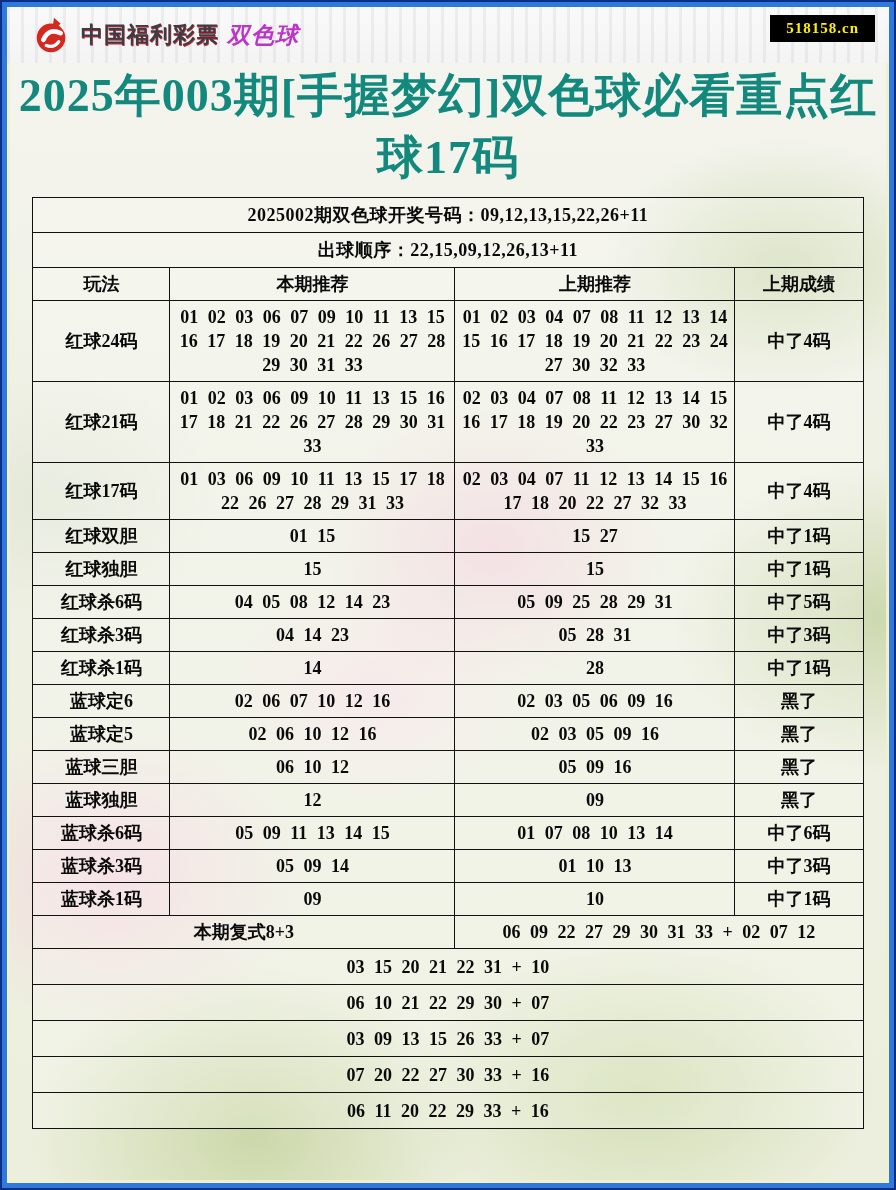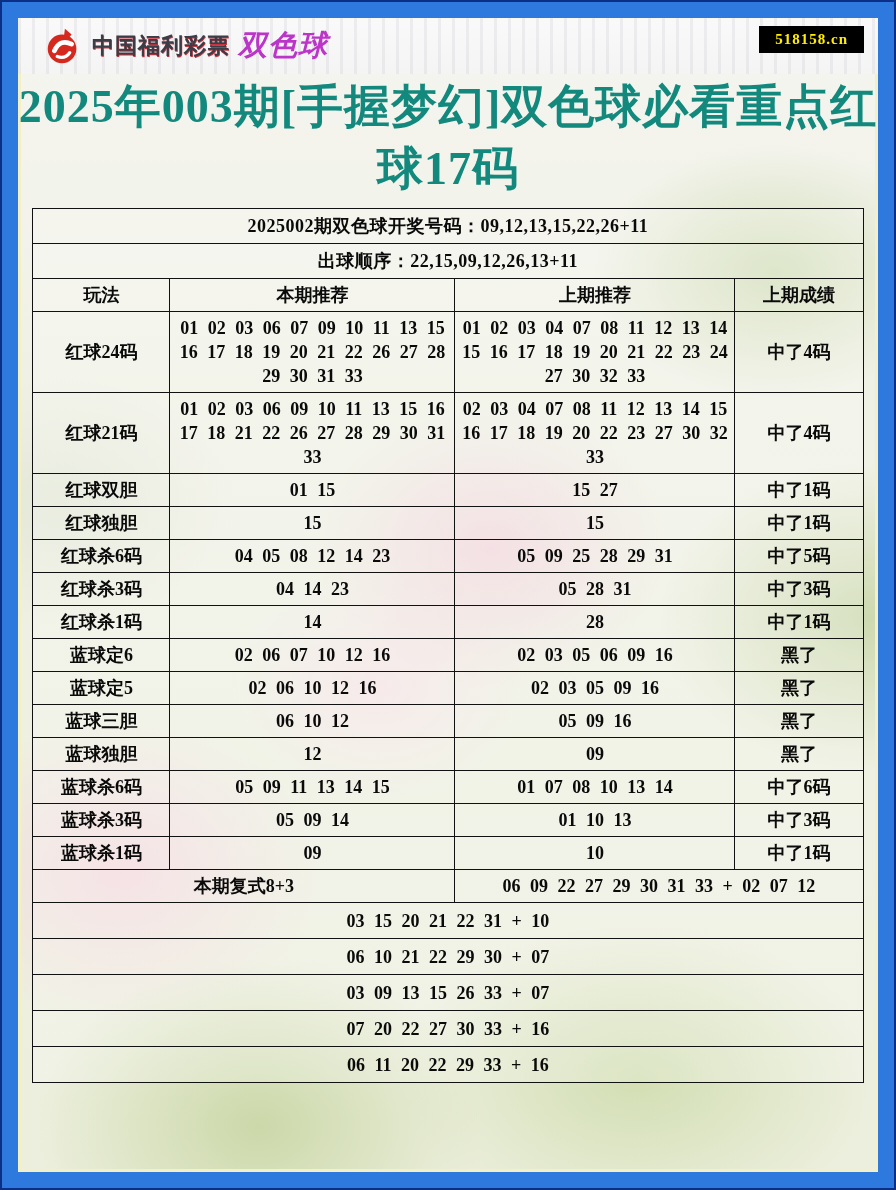--- a/index.html
+++ b/index.html
@@ -7,21 +7,21 @@
     width:896px;height:1190px;
     background:#2e79dd;
     font-family:"Liberation Serif","DejaVu Serif",serif;
     box-sizing:border-box;
     position:relative;
   }
   .frame{
     position:absolute;inset:0;
     border:2px solid #0c2f86;
     box-sizing:border-box;
-    padding:16px;
+    padding:5px;
     background:#2e79dd;
   }
   .page{
     width:100%;height:100%;
     box-sizing:border-box;
     box-shadow:inset 0 0 0 3px #f3efc6;
     background:
       radial-gradient(ellipse 260px 180px at 88% 22%, rgba(205,218,176,0.80), transparent 70%),
       radial-gradient(ellipse 300px 220px at 99% 52%, rgba(193,209,158,0.75), transparent 70%),
       radial-gradient(ellipse 250px 200px at 55% 46%, rgba(242,206,218,0.70), transparent 70%),
@@ -40,21 +40,21 @@
     height:56px;
     background:
       repeating-linear-gradient(90deg, rgba(180,180,190,0.18) 0 3px, transparent 3px 14px),
       linear-gradient(180deg, rgba(250,250,252,0.92), rgba(244,244,246,0.75));
     display:flex;align-items:center;
     padding:0 10px;
   }
   .logo{display:flex;align-items:center;gap:8px;margin-left:14px;}
   .logo-icon{width:42px;height:42px;flex:0 0 auto;}
   .brand{font-family:"Liberation Sans","DejaVu Sans",sans-serif;font-weight:bold;font-size:22px;color:#3c3c46;letter-spacing:1px;text-shadow:0.5px 0.5px 0 #c8323c;}
-  .brand-sub{font-family:"Liberation Sans","DejaVu Sans",sans-serif;font-weight:bold;font-style:italic;font-size:29px;color:#bb35c9;letter-spacing:1px;}
+  .brand-sub{font-family:"Liberation Sans","DejaVu Sans",sans-serif;font-weight:bold;font-style:italic;font-size:23px;color:#bb35c9;letter-spacing:1px;}
   .badge{
     position:absolute;top:8px;right:14px;
     background:#000;color:#ffee00;
     font-family:"Liberation Serif",serif;
     font-weight:bold;font-size:15px;
     padding:5px 16px;letter-spacing:1px;
   }
   
   .title{
     text-align:center;
@@ -139,20 +139,26 @@
           <td class="nums long">01 02 03 04 07 08 11 12 13 14 15 16 17 18 19 20 21 22 23 24 27 30 32 33</td>
           <td class="result">中了4码</td>
         </tr>
         <tr>
           <td class="play">红球21码</td>
           <td class="nums long">01 02 03 06 09 10 11 13 15 16 17 18 21 22 26 27 28 29 30 31 33</td>
           <td class="nums long">02 03 04 07 08 11 12 13 14 15 16 17 18 19 20 22 23 27 30 32 33</td>
           <td class="result">中了4码</td>
         </tr>
         <tr>
+          <td class="play">红球17码</td>
+          <td class="nums long">01 03 06 09 10 11 13 15 17 18 22 26 27 28 29 31 33</td>
+          <td class="nums long">02 03 04 07 11 12 13 14 15 16 17 18 20 22 27 32 33</td>
+          <td class="result">中了4码</td>
+        </tr>
+        <tr>
           <td class="play">红球双胆</td>
           <td class="nums">01 15</td>
           <td class="nums">15 27</td>
           <td class="result">中了1码</td>
         </tr>
         <tr>
           <td class="play">红球独胆</td>
           <td class="nums">15</td>
           <td class="nums">15</td>
           <td class="result">中了1码</td>

